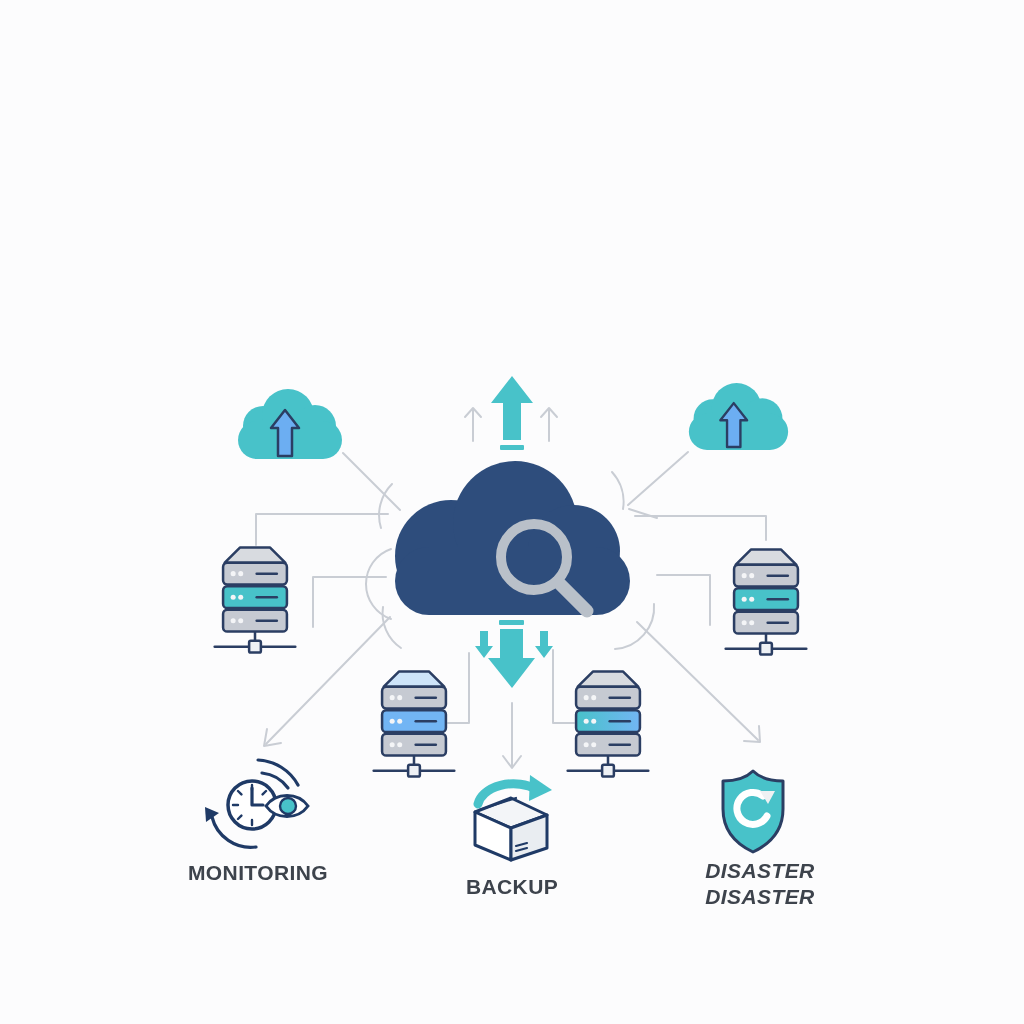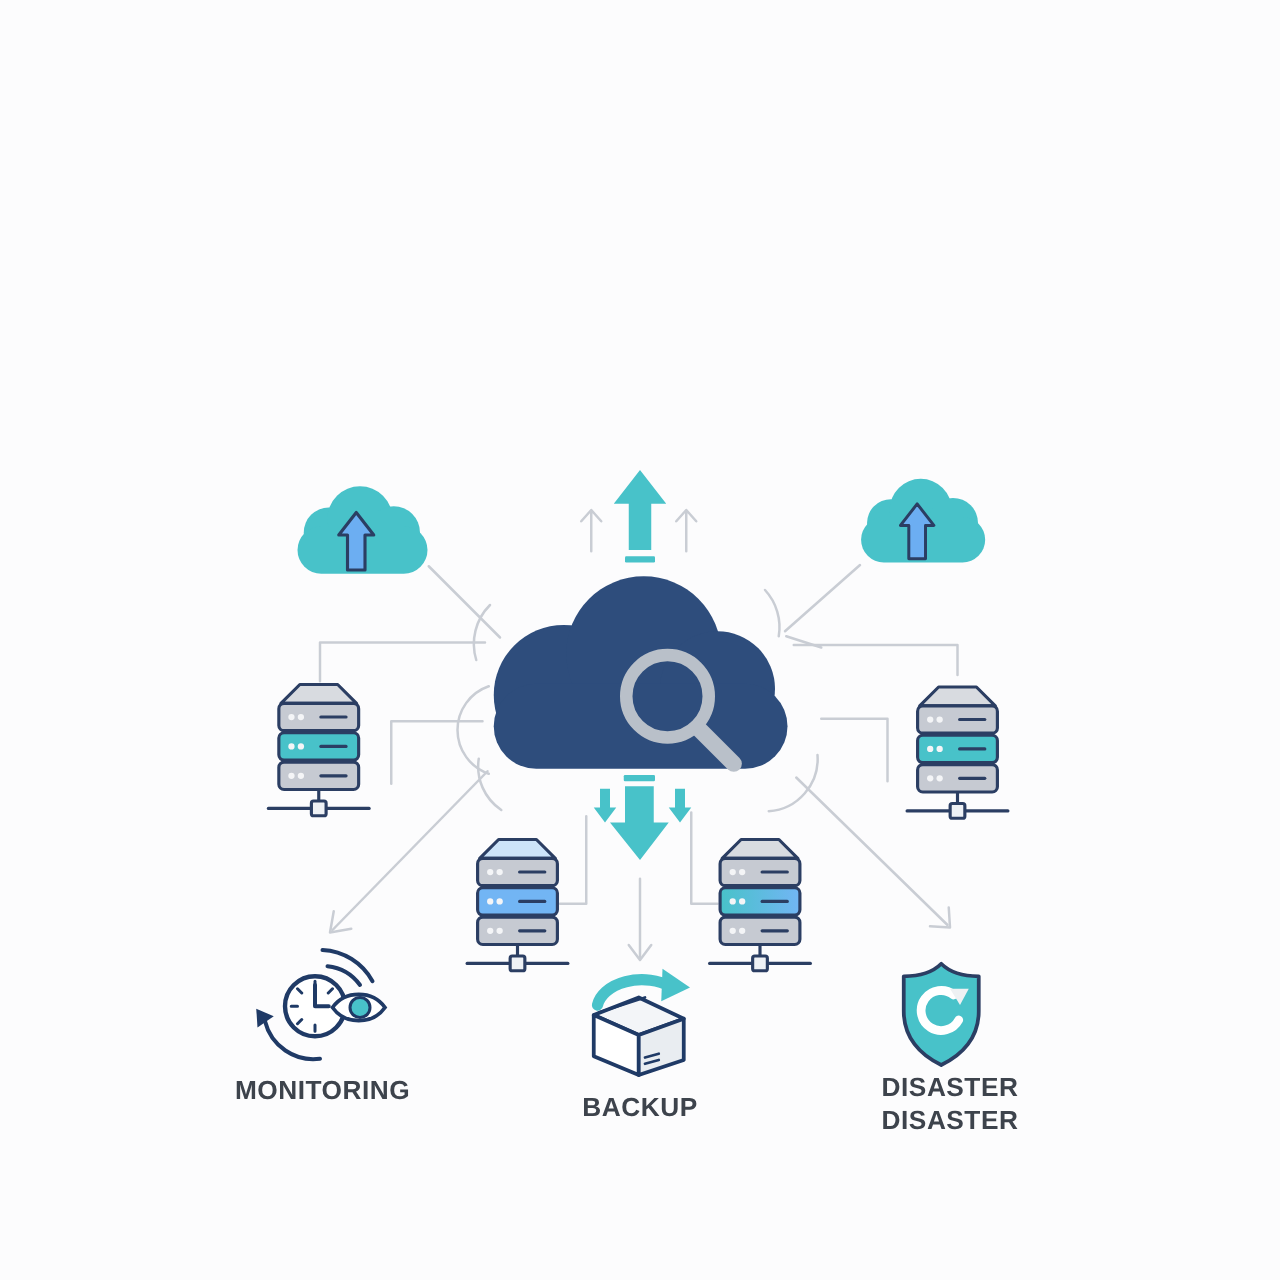--- a/index.html
+++ b/index.html
@@ -35,21 +35,21 @@
   .iris{fill:var(--teal);stroke:var(--icon-navy);stroke-width:2.4;}
   .syncarrow{stroke:var(--teal);stroke-width:9;fill:none;stroke-linecap:round;}
   .boxf{stroke:var(--icon-navy);stroke-width:3;stroke-linejoin:round;}
   .face1{fill:#f3f5f8;} .face2{fill:#ffffff;} .face3{fill:#e9edf1;}
   .thin{stroke:var(--icon-navy);stroke-width:2.2;fill:none;stroke-linecap:round;}
   .shieldp{fill:var(--teal);stroke:var(--outline);stroke-width:3;stroke-linejoin:round;}
   .ref{stroke:#fff;stroke-width:7;fill:none;stroke-linecap:round;}
   .refhead{fill:#eef1f3;}
   
   .label{position:absolute;text-align:center;font-weight:bold;font-size:21px;letter-spacing:.4px;color:var(--label);line-height:26px;}
-  .label span{display:block;}
+  .label span{display:block;font-style:italic;}
 </style>
 </head>
 <body style="background: rgb(252, 252, 253);">
 
 <div class="canvas">
 
   <svg style="left:0;top:0" width="1024" height="1024" viewBox="0 0 1024 1024">
     <path class="cn" d="M 256 545 L 256 514 L 388 514"></path>
     <path class="cn" d="M 313 627 L 313 577 L 386 577"></path>
     <path class="cn" d="M 343 453 L 400 510"></path>

